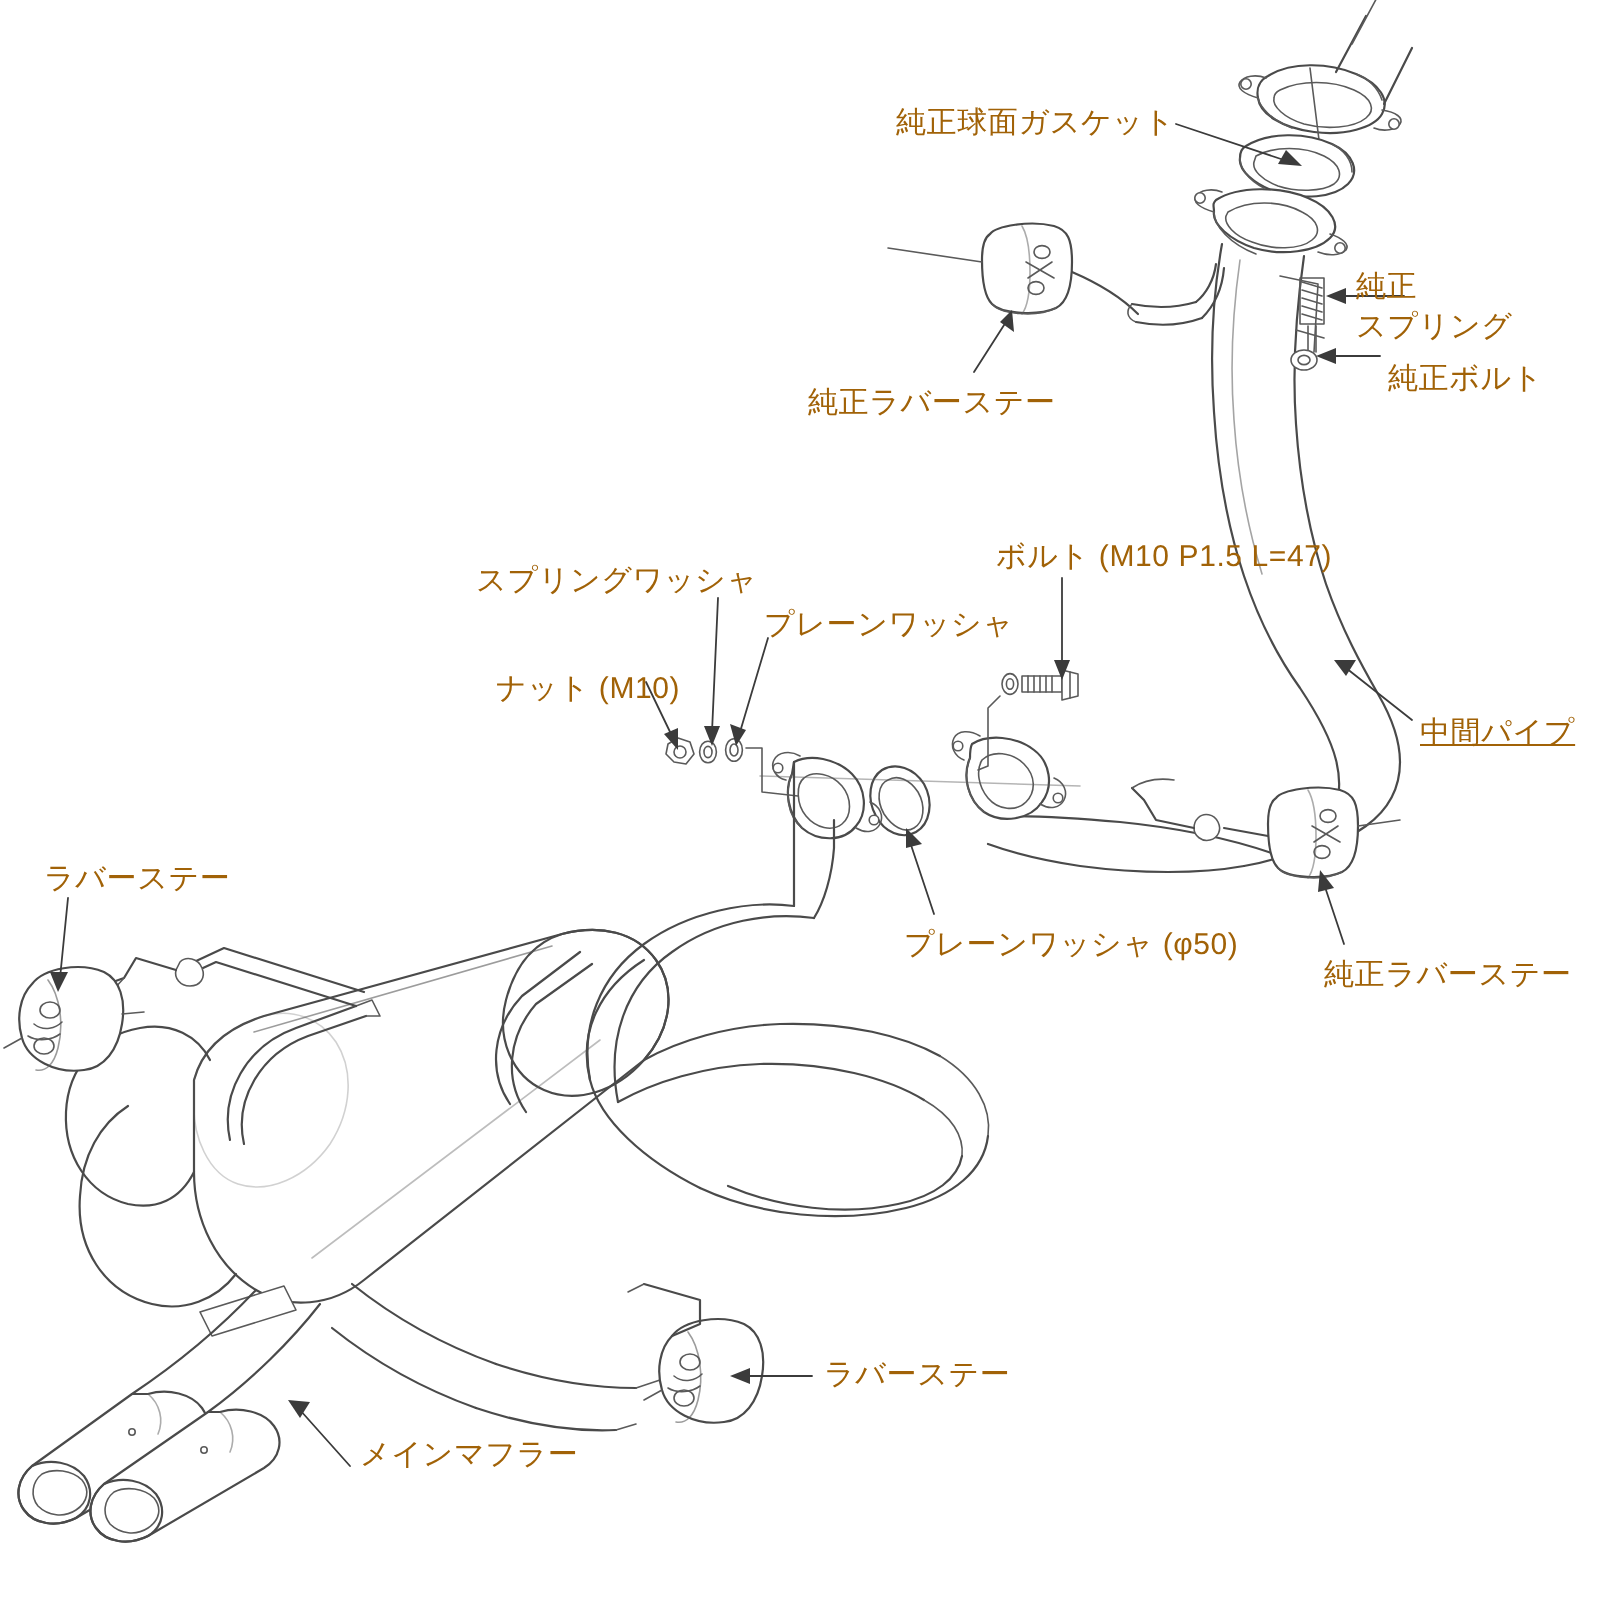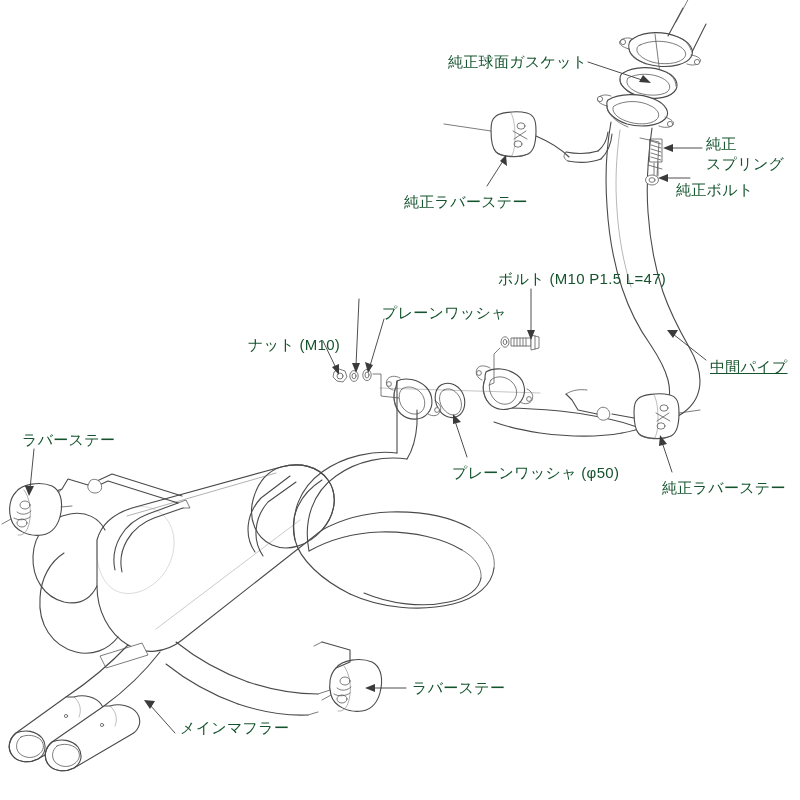--- a/index.html
+++ b/index.html
@@ -59,21 +59,21 @@
     stroke: #3b3b3b;
     stroke-width: 0.9;
     stroke-linecap: round;
   }
   .leader-head {
     fill: #3b3b3b;
     stroke: none;
   }
   .callout-label {
     position: absolute;
-    color: #14532d;
+    color: #a16207;
     font-family: "Liberation Sans", "DejaVu Sans", sans-serif;
     font-size: 15px;
     line-height: 1.35;
     white-space: nowrap;
     letter-spacing: 0.3px;
     user-select: none;
   }
   .callout-label.two-line { white-space: pre; }
 </style>
 </head>
@@ -411,27 +411,28 @@
       <path class="leader-head" d="M365 688 L375 684 L375 692 Z"></path>
 
       <path class="leader" d="M175 733 L150 705"></path>
       <path class="leader-head" d="M144 700 L155 701 L150 709 Z"></path>
     </g>
 
   </svg>
 
   <div class="callout-label" style="left:448px; top:52px;">純正球面ガスケット</div>
 
-  <div class="callout-label two-line" style="left:706px; top:134px;">純正
+  <div class="callout-label two-line" style="left:678px; top:134px;">純正
 スプリング</div>
 
-  <div class="callout-label" style="left:676px; top:180px;text-align:center;">純正ボルト</div>
+  <div class="callout-label" style="left:694px; top:180px;text-align:center;">純正ボルト</div>
 
   <div class="callout-label" style="left:404px; top:192px;">純正ラバーステー</div>
 
+  <div class="callout-label" style="left:238px; top:281px;">スプリングワッシャ</div>
 
   <div class="callout-label" style="left:248px; top:335px;">ナット (M10)</div>
 
   <div class="callout-label" style="left:382px; top:303px;">プレーンワッシャ</div>
 
   <div class="callout-label" style="left:498px; top:269px;">ボルト (M10 P1.5 L=47)</div>
 
   <div class="callout-label" style="left:710px; top:357px;text-decoration:underline;">中間パイプ</div>
 
   <div class="callout-label" style="left:452px; top:463px;">プレーンワッシャ (φ50)</div>

